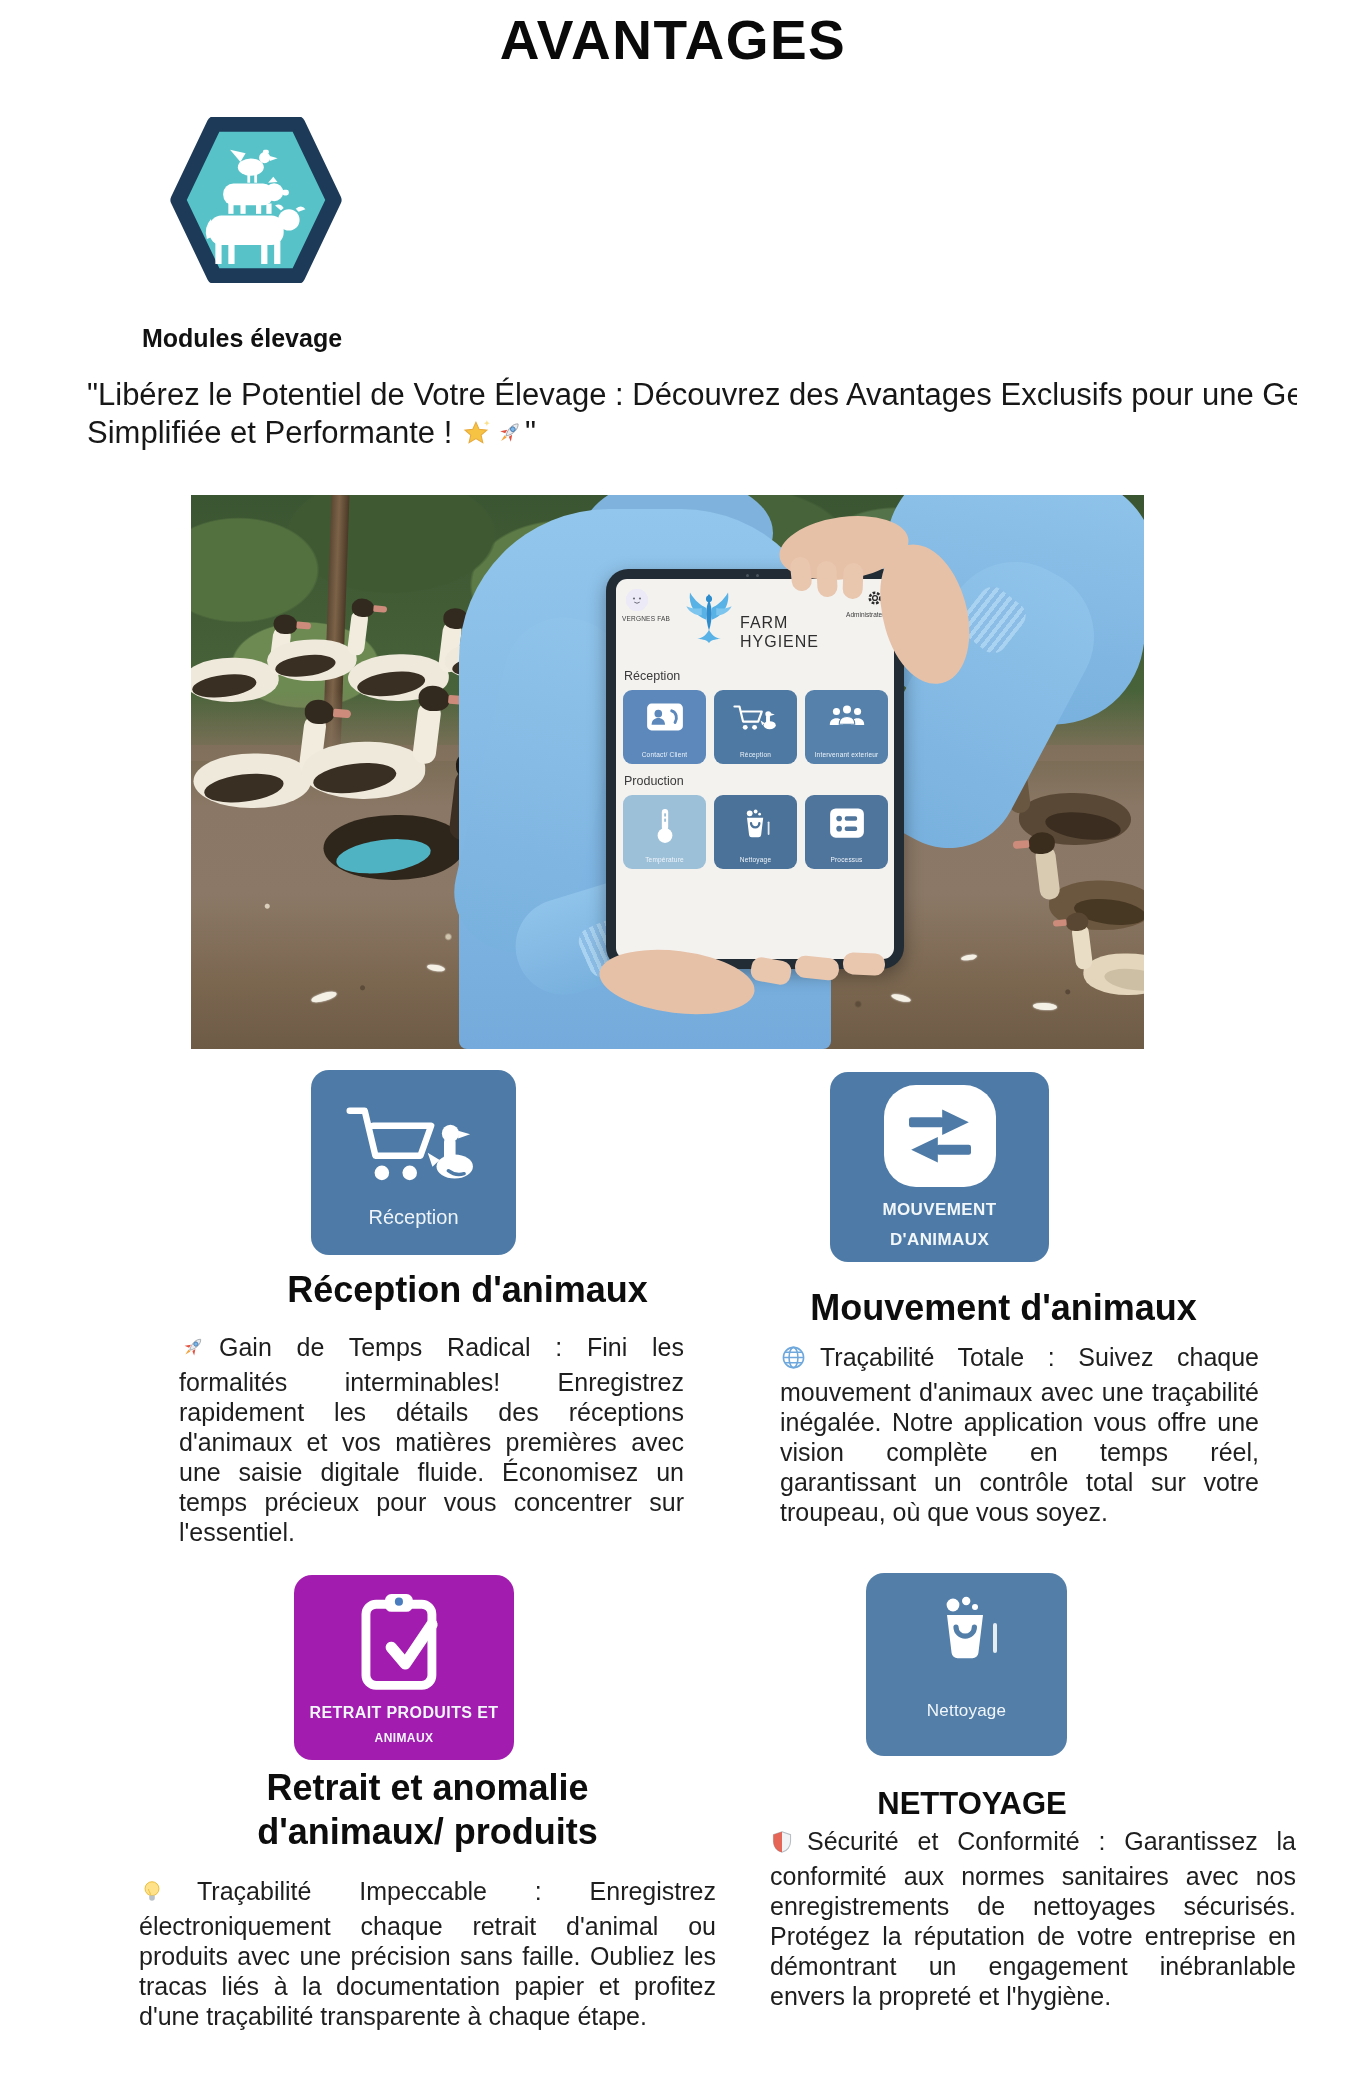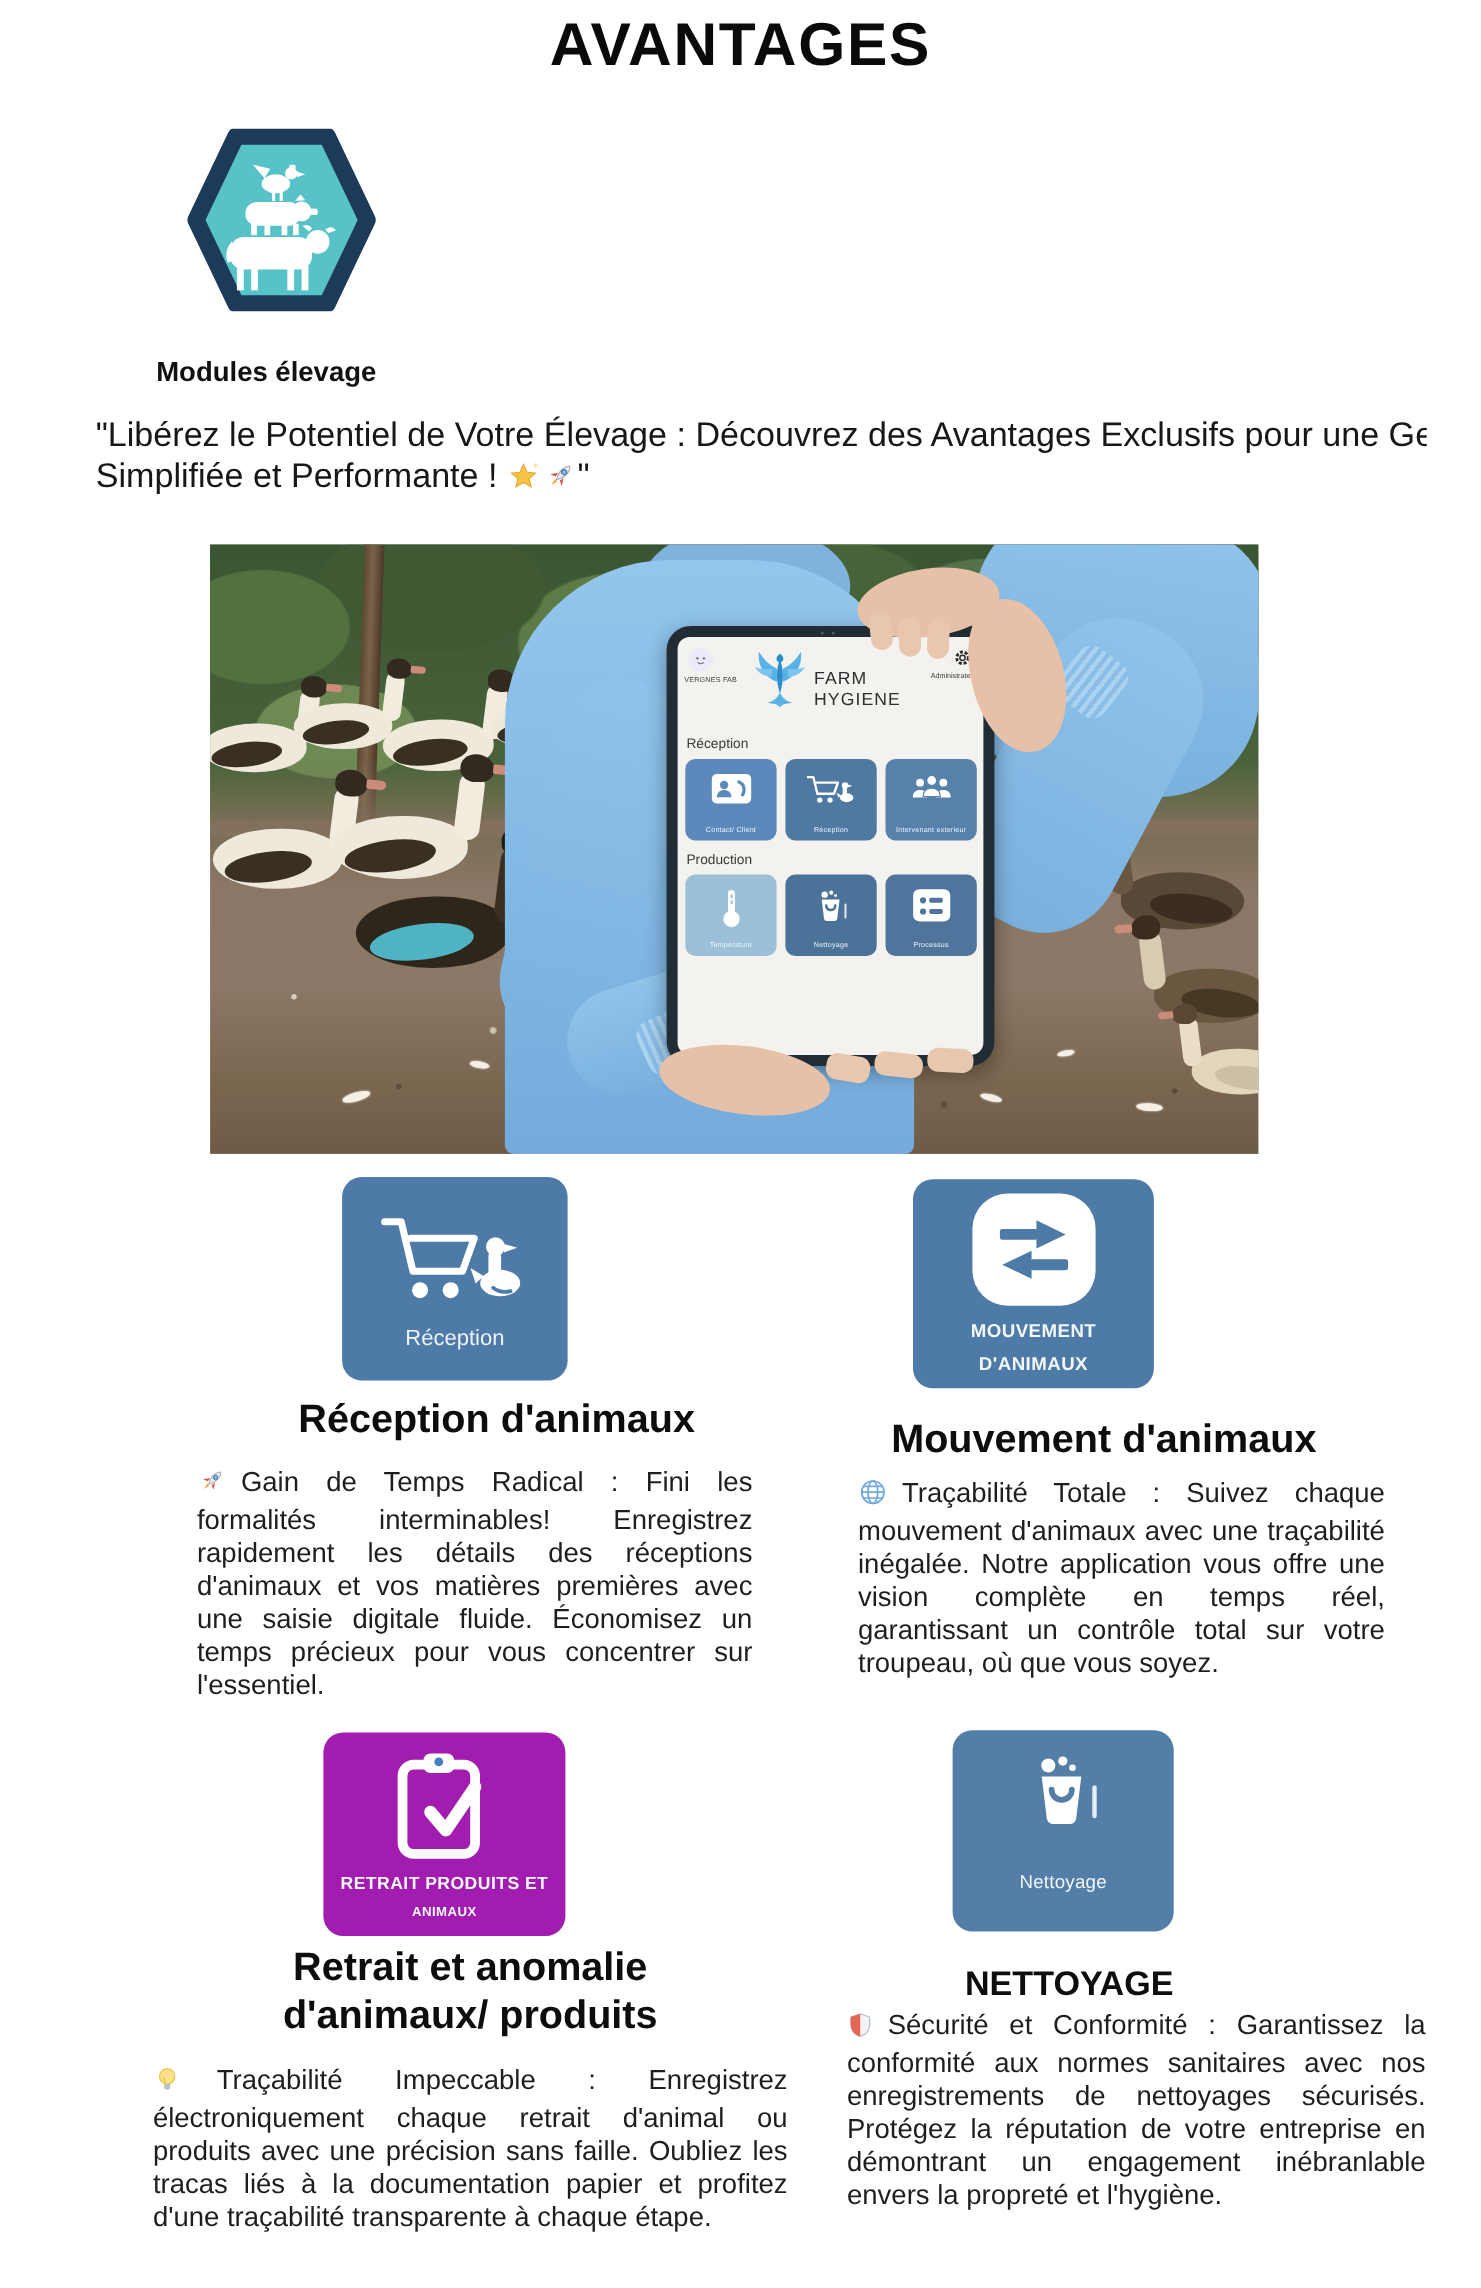--- a/index.html
+++ b/index.html
@@ -93,21 +93,21 @@
   .tablet { position:absolute; left:415px; top:74px; width:298px; height:400px;
             background:#212c35; border-radius:22px; box-shadow:0 6px 18px rgba(0,0,0,.35); }
   .cam-dot { position:absolute; top:5px; width:3px; height:3px; border-radius:50%; background:#4a565f; }
   .cam-dot.cd1 { left:140px; } .cam-dot.cd2 { left:150px; }
   .screen { position:absolute; left:10px; top:10px; width:278px; height:380px;
             background:#f3f2ef; border-radius:11px; padding:8px 6px; overflow:hidden; }
   .scr-header { position:relative; height:72px; }
   .avatar { position:absolute; left:4px; top:2px; width:22px; height:22px; border-radius:50%;
             background:#eceaf6; display:flex; align-items:center; justify-content:center; }
   .scr-user { position:absolute; left:0px; top:28px; font-size:6.5px; color:#3c3c3c; letter-spacing:.2px; }
-  .brand-wrap { position:absolute; left:58px; top:0; display:flex; align-items:center; }
+  .brand-wrap { position:absolute; left:58px; top:0; display:flex; align-items:flex-end; }
   .brand-text { margin-top:14px; margin-left:2px; font-size:16px; letter-spacing:1px;
                 color:#2e2e2e; font-weight:500; line-height:19px; }
   .scr-gear { position:absolute; right:4px; top:2px; }
   .scr-role { position:absolute; right:0px; top:24px; font-size:6.5px; color:#3c3c3c; }
   .scr-section { font-size:12.5px; color:#3a3a3a; margin:10px 2px 7px 2px; }
   .tile-row { display:flex; gap:8px; padding:0 1px; }
   .app-tile { position:relative; width:83px; height:74px; border-radius:9px; flex:0 0 auto;
               display:flex; align-items:flex-start; justify-content:center; padding-top:12px; }
   .app-tile .t-label { position:absolute; bottom:6px; left:0; width:100%; text-align:center;
                        font-size:6.5px; color:#eef4fa; letter-spacing:.2px; }
@@ -124,21 +124,21 @@
   .tile-recep { left:262px; top:1070px; width:205px; height:185px; background:#4d7aa6; }
   .tile-mouv  { left:781px; top:1072px; width:219px; height:190px; background:#4d7aa6; }
   .tile-retrait { left:245px; top:1575px; width:220px; height:185px; background:#a21caf; }
   .tile-netto { left:817px; top:1573px; width:201px; height:183px; background:#527ea8; }
   .stadium { position:absolute; left:50%; top:13px; transform:translateX(-50%);
              width:112px; height:102px; background:#fff; border-radius:32px;
              display:flex; align-items:center; justify-content:center; }
 
   .f-heading { position:absolute; text-align:center; font-weight:800; color:#0d0d0d;
                font-size:36px; line-height:44px; }
-  .fh1 { left:150px; top:1268px; width:505px; }
+  .fh1 { left:166px; top:1268px; width:505px; }
   .fh2 { left:715px; top:1286px; width:479px; }
   .fh3 { left:90px;  top:1766px; width:577px; }
   .fh4 { left:660px; top:1782px; width:526px; font-size:31px; }
   .f-body { position:absolute; font-size:25px; line-height:30px; text-align:justify; color:#1e1e1e; }
   .fb1 { left:130px; top:1332px; width:505px; }
   .fb2 { left:731px; top:1342px; width:479px; }
   .fb3 { left:90px;  top:1876px; width:577px; }
   .fb4 { left:721px; top:1826px; width:526px; }
   .bullet { display:inline-block; vertical-align:-5px; margin-right:13px; }
 </style>

